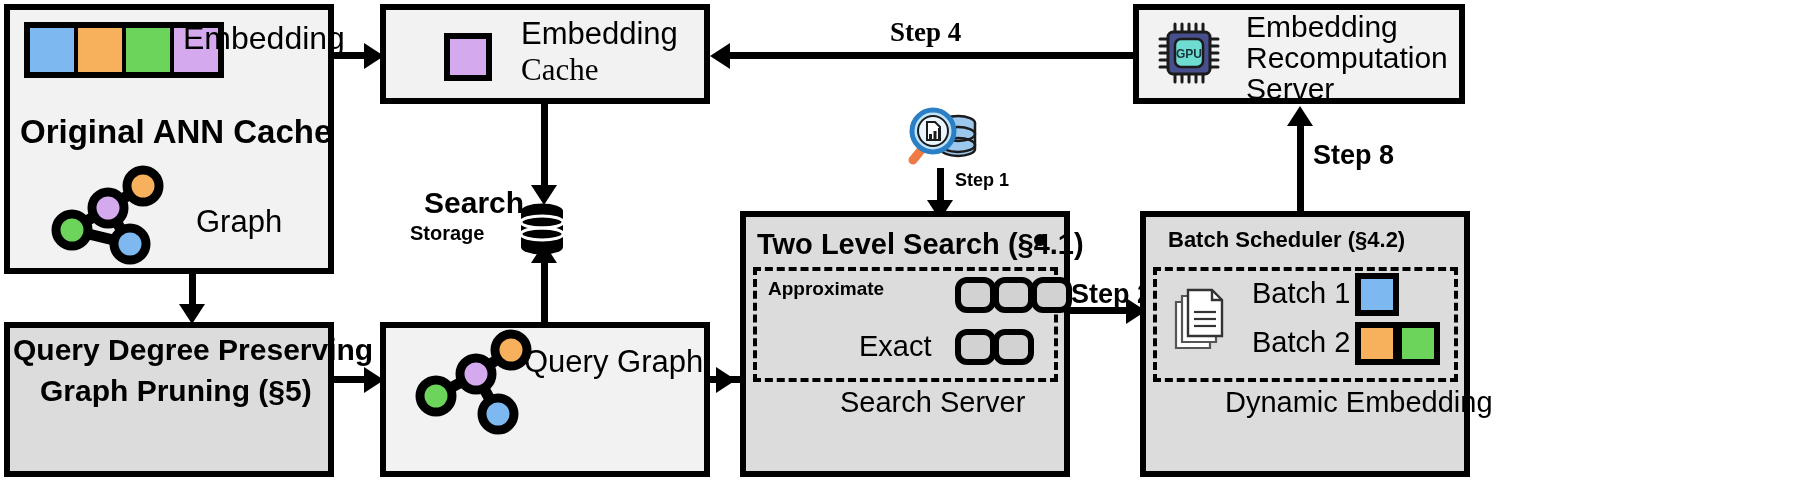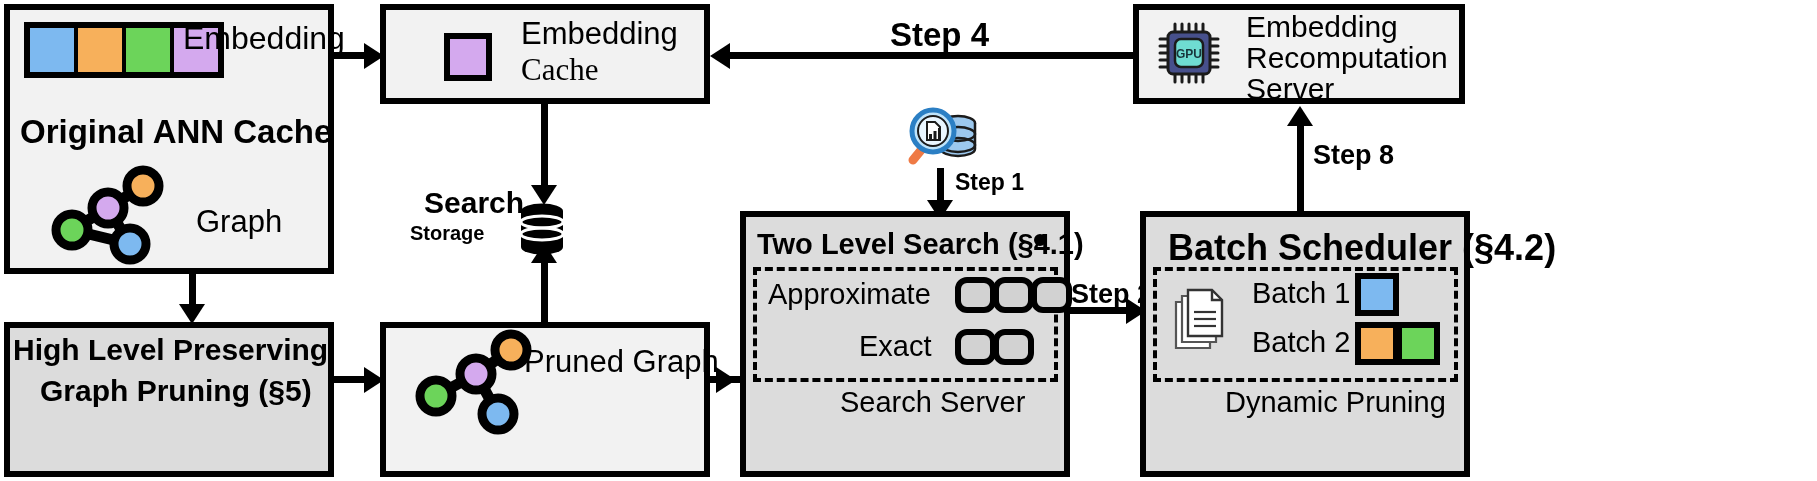--- a/index.html
+++ b/index.html
@@ -64,37 +64,37 @@
     <circle class="gnode" cx="68" cy="40" r="16" fill="#d4a9ee"></circle>
     <circle class="gnode" cx="32" cy="62" r="16" fill="#6cd45a"></circle>
     <circle class="gnode" cx="90" cy="76" r="16" fill="#7db9f0"></circle>
   </svg>
   <div class="lbl" style="left:196px;top:205px;font-size:31px;">Graph</div>
 
   <div class="vline" style="left:189px;top:274px;height:36px;"></div>
   <div class="ar ar-d" style="left:179px;top:304px;"></div>
 
   <div class="box gray" style="left:4px;top:322px;width:330px;height:155px;"></div>
-  <div class="lbl bold" style="left:13px;top:333px;font-size:30px;">High Level Preserving</div>
+  <div class="lbl bold" style="left:13px;top:333px;font-size:30px;">Query Degree Preserving</div>
   <div class="lbl bold" style="left:40px;top:374px;font-size:30px;">Graph Pruning (§5)</div>
 
   <div class="hline" style="left:334px;top:376px;width:38px;"></div>
   <div class="ar ar-r" style="left:364px;top:367px;"></div>
 
   <div class="box" style="left:380px;top:322px;width:330px;height:155px;"></div>
   <svg style="position:absolute;left:408px;top:334px;" width="130" height="108" viewBox="0 0 130 108">
     <line class="gedge" x1="28" y1="62" x2="68" y2="40"></line>
     <line class="gedge" x1="68" y1="40" x2="103" y2="16"></line>
     <line class="gedge" x1="68" y1="40" x2="90" y2="80"></line>
     <circle class="gnode" cx="103" cy="16" r="16" fill="#f7b05b"></circle>
     <circle class="gnode" cx="68" cy="40" r="16" fill="#d4a9ee"></circle>
     <circle class="gnode" cx="28" cy="62" r="16" fill="#6cd45a"></circle>
     <circle class="gnode" cx="90" cy="80" r="16" fill="#7db9f0"></circle>
   </svg>
-  <div class="lbl" style="left:524px;top:345px;font-size:31px;">Pruned Graph</div>
+  <div class="lbl" style="left:524px;top:345px;font-size:31px;">Query Graph</div>
 
   <div class="hline" style="left:710px;top:376px;width:30px;"></div>
   <div class="ar ar-r" style="left:716px;top:367px;"></div>
 
   <div class="vline" style="left:334px;top:52px;height:4px;"></div>
   <div class="hline" style="left:334px;top:52px;width:42px;"></div>
   <div class="ar ar-r" style="left:364px;top:43px;"></div>
 
   <div class="box" style="left:380px;top:4px;width:330px;height:100px;"></div>
   <div class="sq" style="left:444px;top:33px;width:48px;height:48px;background:#d4a9ee;"></div>
@@ -126,64 +126,64 @@
     <circle cx="28" cy="27" r="21" fill="#bfe4fb" stroke="#2b7fc4" stroke-width="5"></circle>
     <circle cx="28" cy="27" r="15" fill="#e9f6ff" stroke="#1b1b1b" stroke-width="2"></circle>
     <path d="M22 18 h8 l5 5 v13 h-13 z" fill="#fff" stroke="#1b1b1b" stroke-width="2"></path>
     <rect x="24" y="30" width="3" height="5" fill="#1b1b1b"></rect>
     <rect x="28.5" y="27" width="3" height="8" fill="#1b1b1b"></rect>
     <rect x="33" y="24" width="3" height="11" fill="#1b1b1b"></rect>
   </svg>
 
   <div class="vline" style="left:937px;top:168px;height:40px;"></div>
   <div class="ar ar-d" style="left:927px;top:200px;"></div>
-  <div class="lbl bold" style="left:955px;top:170px;font-size:23px;">Step 1</div>
+  <div class="lbl bold" style="left:955px;top:170px;font-size:18px;">Step 1</div>
 
   <div class="box gray" style="left:740px;top:211px;width:330px;height:266px;"></div>
   <div class="lbl bold" style="left:757px;top:228px;font-size:29px;">Two Level Search (§4.1)</div>
   <div class="dash" style="left:753px;top:267px;width:305px;height:115px;"></div>
 
-  <div class="lbl" style="left:768px;top:278px;font-size:29px;">Approximate</div>
+  <div class="lbl" style="left:768px;top:278px;font-size:19px;font-weight:bold;">Approximate</div>
   <div class="tile" style="left:1034px;top:234px;"></div>
   <div class="tile" style="left:955px;top:277px;width:41px;height:36px;"></div>
   <div class="tile" style="left:993px;top:277px;width:41px;height:36px;"></div>
   <div class="tile" style="left:1031px;top:277px;width:41px;height:36px;"></div>
 
   <div class="lbl" style="left:859px;top:330px;font-size:29px;">Exact</div>
   <div class="tile" style="left:955px;top:329px;width:41px;height:36px;"></div>
   <div class="tile" style="left:993px;top:329px;width:41px;height:36px;"></div>
 
   <div class="lbl" style="left:840px;top:386px;font-size:29px;">Search Server</div>
 
   <div class="hline" style="left:1070px;top:307px;width:70px;"></div>
   <div class="ar ar-r" style="left:1126px;top:298px;"></div>
   <div class="lbl bold" style="left:1071px;top:279px;font-size:27px;">Step 2</div>
 
   <div class="box gray" style="left:1140px;top:211px;width:330px;height:266px;"></div>
-  <div class="lbl bold" style="left:1168px;top:228px;font-size:36px;">Batch Scheduler (§4.2)</div>
+  <div class="lbl bold" style="left:1168px;top:228px;font-size:22px;">Batch Scheduler (§4.2)</div>
   <div class="dash" style="left:1153px;top:267px;width:305px;height:115px;"></div>
 
   <svg style="position:absolute;left:1172px;top:288px;" width="56" height="68" viewBox="0 0 56 68">
     <path d="M4 14 h24 l10 10 v36 h-34 z" fill="#fff" stroke="#555" stroke-width="2.2"></path>
     <path d="M10 8 h24 l10 10 v36 h-34 z" fill="#fff" stroke="#555" stroke-width="2.2"></path>
     <path d="M16 2 h24 l10 10 v36 h-34 z" fill="#fff" stroke="#333" stroke-width="2.4"></path>
     <path d="M40 2 v10 h10" fill="none" stroke="#333" stroke-width="2.4"></path>
     <line x1="22" y1="24" x2="44" y2="24" stroke="#333" stroke-width="2.2"></line>
     <line x1="22" y1="31" x2="44" y2="31" stroke="#333" stroke-width="2.2"></line>
     <line x1="22" y1="38" x2="44" y2="38" stroke="#333" stroke-width="2.2"></line>
   </svg>
 
   <div class="lbl" style="left:1252px;top:277px;font-size:29px;">Batch 1</div>
   <div class="sq" style="left:1355px;top:273px;width:44px;height:43px;background:#7db9f0;"></div>
 
   <div class="lbl" style="left:1252px;top:326px;font-size:29px;">Batch 2</div>
   <div class="sq" style="left:1355px;top:322px;width:44px;height:43px;background:#f7b05b;"></div>
   <div class="sq" style="left:1396px;top:322px;width:44px;height:43px;background:#6cd45a;"></div>
 
-  <div class="lbl" style="left:1225px;top:386px;font-size:29px;">Dynamic Pruning</div>
+  <div class="lbl" style="left:1225px;top:386px;font-size:29px;">Dynamic Embedding</div>
 
   <div class="vline" style="left:1297px;top:120px;height:91px;"></div>
   <div class="ar ar-u" style="left:1287px;top:106px;"></div>
   <div class="lbl bold" style="left:1313px;top:140px;font-size:27px;">Step 8</div>
 
   <div class="box" style="left:1133px;top:4px;width:332px;height:100px;"></div>
   <svg style="position:absolute;left:1158px;top:22px;" width="62" height="62" viewBox="0 0 62 62">
     <g stroke="#1b1b1b" stroke-width="3" stroke-linecap="round">
       <line x1="17" y1="2" x2="17" y2="11"></line>
         <line x1="24" y1="2" x2="24" y2="11"></line>
@@ -209,15 +209,15 @@
     <rect x="10" y="10" width="42" height="42" rx="5" fill="#47508c" stroke="#1b1b1b" stroke-width="3"></rect>
     <rect x="17" y="17" width="28" height="28" rx="6" fill="#6fdcd2" stroke="#1b1b1b" stroke-width="2.5"></rect>
     <text x="31" y="36" text-anchor="middle" font-family="Liberation Sans, sans-serif" font-size="12" font-weight="bold" fill="#17333a">GPU</text>
   </svg>
   <div class="lbl" style="left:1246px;top:10px;font-size:30px;">Embedding</div>
   <div class="lbl" style="left:1246px;top:41px;font-size:30px;">Recomputation</div>
   <div class="lbl" style="left:1246px;top:72px;font-size:30px;">Server</div>
 
   <div class="hline" style="left:716px;top:52px;width:418px;"></div>
   <div class="ar ar-l" style="left:710px;top:43px;"></div>
-  <div class="lbl bold" style="left:890px;top:17px;font-size:33px;">Step 4</div>
+  <div class="lbl bold" style="left:890px;top:17px;font-size:27px;font-family:Liberation Serif, serif;">Step 4</div>
 
 </div>
 
 </body></html>

